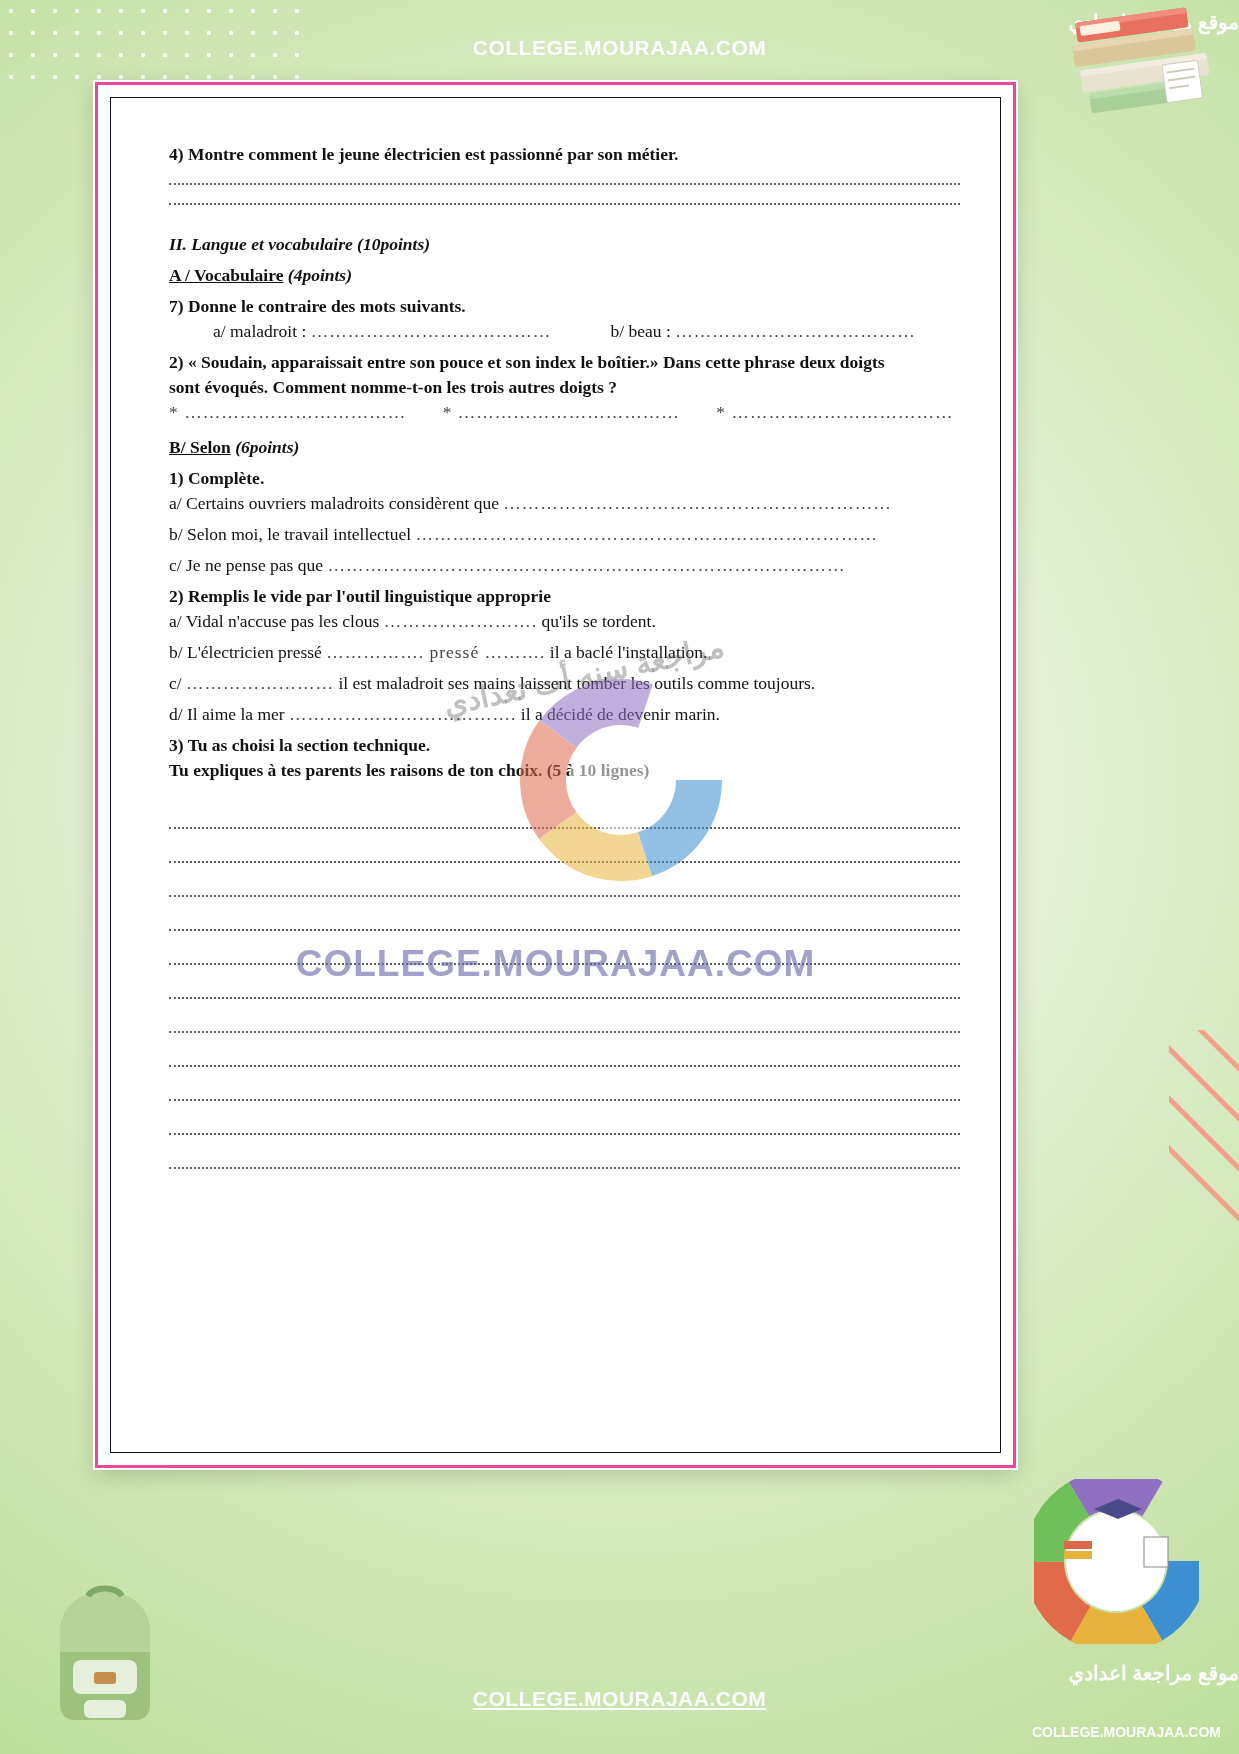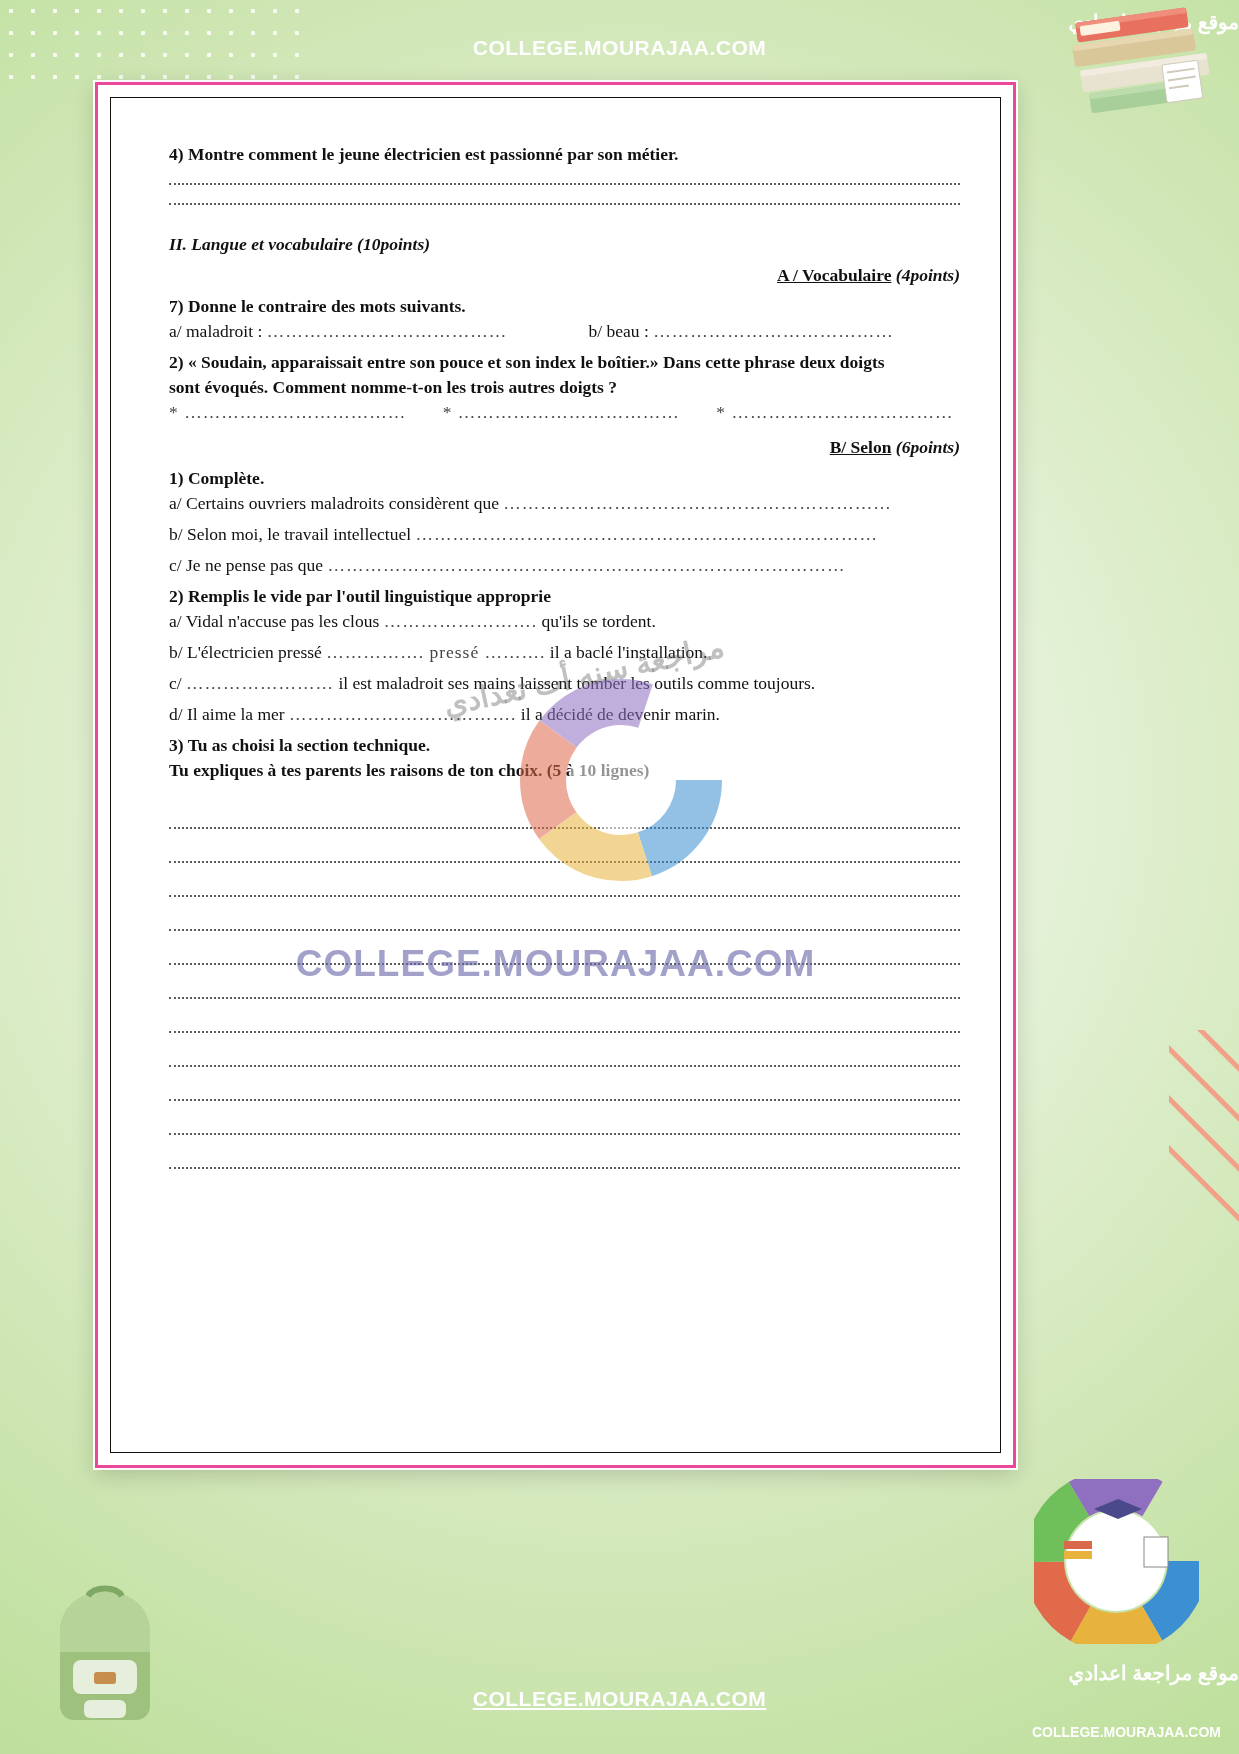--- a/index.html
+++ b/index.html
@@ -75,25 +75,25 @@
     position:absolute; left:58px; right:40px; top:46px;
     font-size:17.5px; color:#111;
   }
   .q-bold { font-weight:bold; margin:0 0 4px; }
   .line-blank {
     border-bottom:2px dotted #5c5c5c;
     height:0; margin:18px 0 0 0;
   }
   .spacer-md { height:26px; }
   .sec-title { font-weight:bold; font-style:italic; margin:3px 0 10px; }
-  .sub-title { font-weight:bold; margin:0 0 10px;text-align:right; }
+  .sub-title { font-weight:bold; margin:0 0 10px; }
   .sub-title u { text-decoration:underline; }
   .sub-title .pts { font-style:italic; font-weight:bold; }
   .row { margin:0 0 10px; }
-  .two-col { display:flex; gap:48px; }
+  .two-col { display:flex; gap:48px;margin-left:44px; }
   .two-col > div { flex:1; }
   .stars { display:flex; gap:30px; margin:2px 0 14px; }
   .stars > span { flex:1; white-space:nowrap; overflow:hidden; }
   .fill { color:#444; letter-spacing:1px; }
   .writing-lines { margin-top:14px; }
   .writing-lines .wl {
     border-bottom:2px dotted #5c5c5c;
     height:34px;
   }
 

